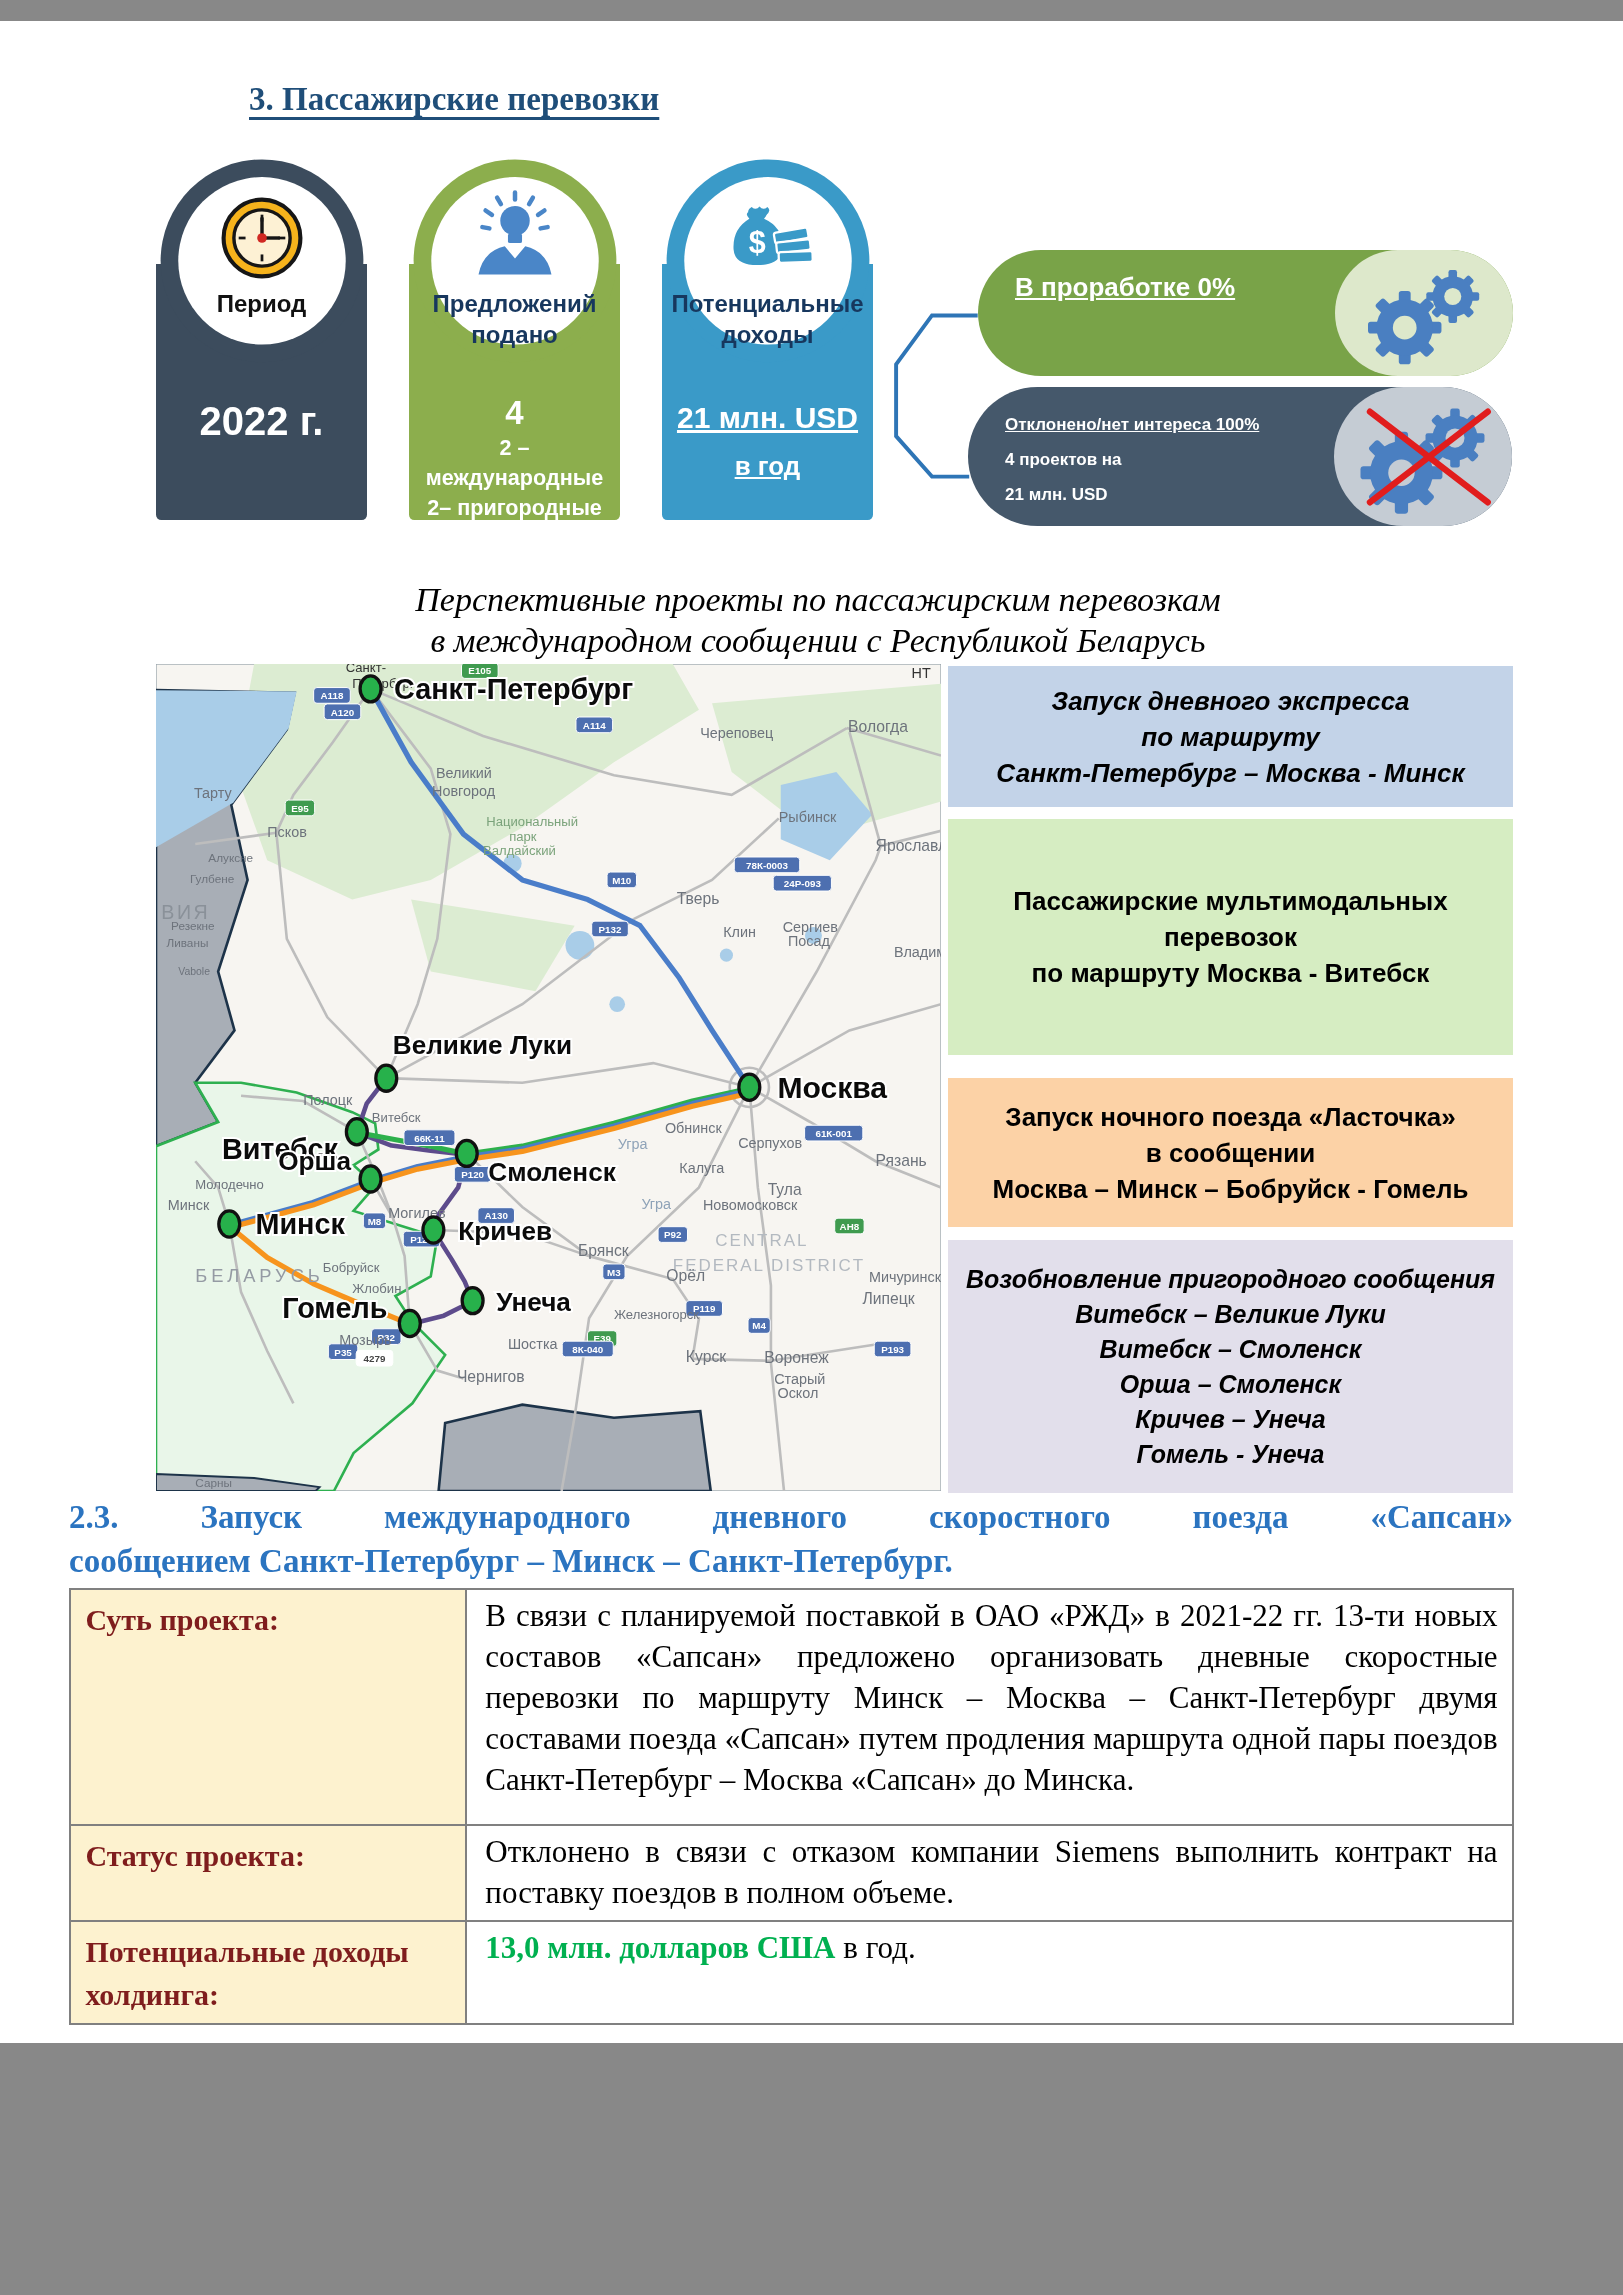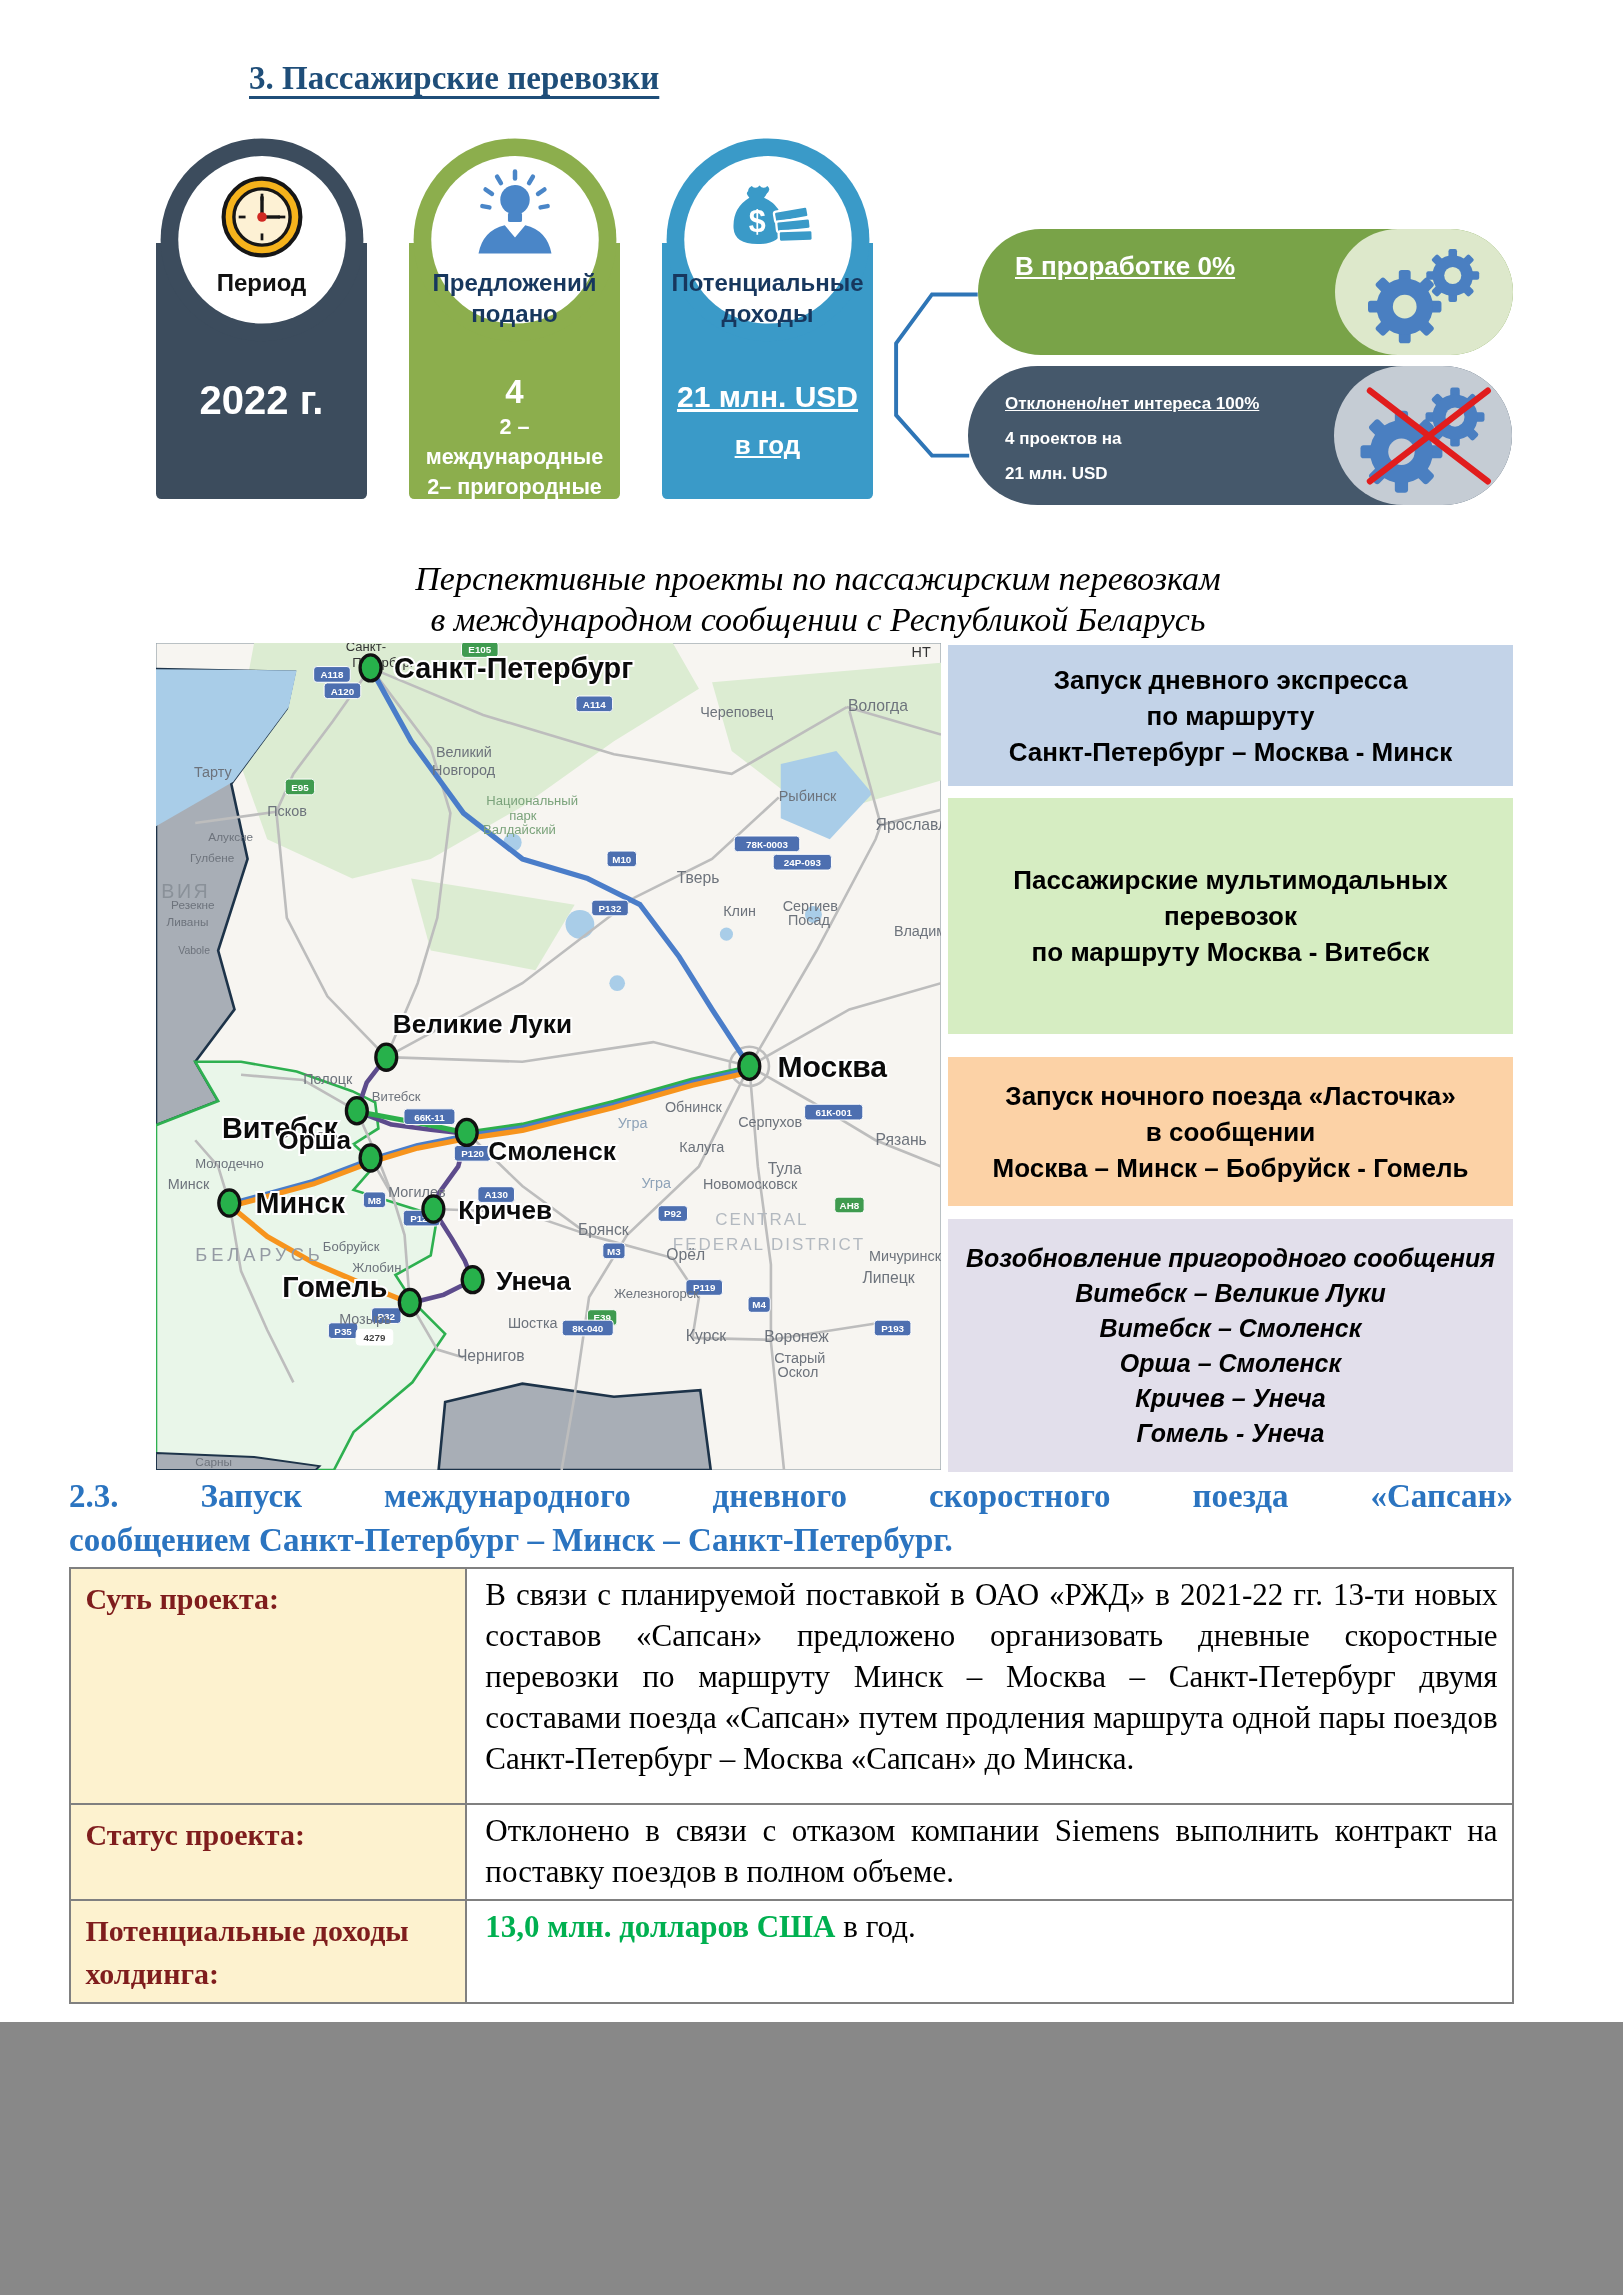--- a/index.html
+++ b/index.html
@@ -1,17 +1,17 @@
 <!DOCTYPE html>
 <html style="font-size:10.5px"><head>
 <meta charset="utf-8">
 <style>
   html,body{margin:0;padding:0;background:#888;}
   .page{position:relative;width:1623px;height:2022px;background:#ffffff;overflow:hidden;
-        font-family:"Liberation Serif", serif;}
+        font-family:"Liberation Serif", serif;margin-top:21px;}
   .doc-title{position:absolute;left:249px;top:60px;font:700 33px "Liberation Serif",serif;
              color:#1f4e79;text-decoration:underline;text-decoration-thickness:2.6px;text-underline-offset:6.5px;}
   
   .ig-card{position:absolute;top:128px;width:211px;height:371px;}
   .ig-card-0{left:156px}.ig-card-1{left:409px}.ig-card-2{left:662px}
   .ig-body{position:absolute;left:0;right:0;top:115px;bottom:0;border-radius:0 0 5.2px 5.2px;}
   .ig-ring{position:absolute;left:0.7px;top:5.2px;width:210px;height:211px;}
   .ig-icon{position:absolute;top:41px;left:50%;transform:translateX(-50%);width:96px;height:96px;}
   .ig-icon svg{width:100%;height:100%;}
   .ig-label{position:absolute;top:139px;left:0;right:0;text-align:center;
@@ -409,21 +409,21 @@
         <text x="152" y="871" text-anchor="start" font-size="44" font-weight="bold" fill="#0b0b0b" stroke="#ffffff" stroke-width="6" paint-order="stroke" font-family="Liberation Sans, sans-serif">Минск</text>
         <ellipse cx="424" cy="865" rx="16" ry="20" fill="#27b14b" stroke="#111111" stroke-width="5"></ellipse>
         <text x="462" y="881" text-anchor="start" font-size="40" font-weight="bold" fill="#0b0b0b" stroke="#ffffff" stroke-width="6" paint-order="stroke" font-family="Liberation Sans, sans-serif">Кричев</text>
         <ellipse cx="484" cy="973" rx="16" ry="20" fill="#27b14b" stroke="#111111" stroke-width="5"></ellipse>
         <text x="520" y="989" text-anchor="start" font-size="40" font-weight="bold" fill="#0b0b0b" stroke="#ffffff" stroke-width="6" paint-order="stroke" font-family="Liberation Sans, sans-serif">Унеча</text>
         <ellipse cx="388" cy="1008" rx="16" ry="20" fill="#27b14b" stroke="#111111" stroke-width="5"></ellipse>
         <text x="354" y="1000" text-anchor="end" font-size="44" font-weight="bold" fill="#0b0b0b" stroke="#ffffff" stroke-width="6" paint-order="stroke" font-family="Liberation Sans, sans-serif">Гомель</text>
       </svg>
   </div>
 
-  <div class="pbox pbox-0" style="background: rgb(195, 211, 232);">
+  <div class="pbox pbox-0" style="background: rgb(195, 211, 232); font-style: italic;">
       <div>Запуск дневного экспресса</div>
       <div>по маршруту</div>
       <div>Санкт-Петербург – Москва - Минск</div>
     </div>
   <div class="pbox pbox-1" style="background: rgb(214, 237, 194);">
       <div>Пассажирские мультимодальных</div>
       <div>перевозок</div>
       <div>по маршруту Москва - Витебск</div>
     </div>
   <div class="pbox pbox-2" style="background: rgb(252, 210, 166);">

